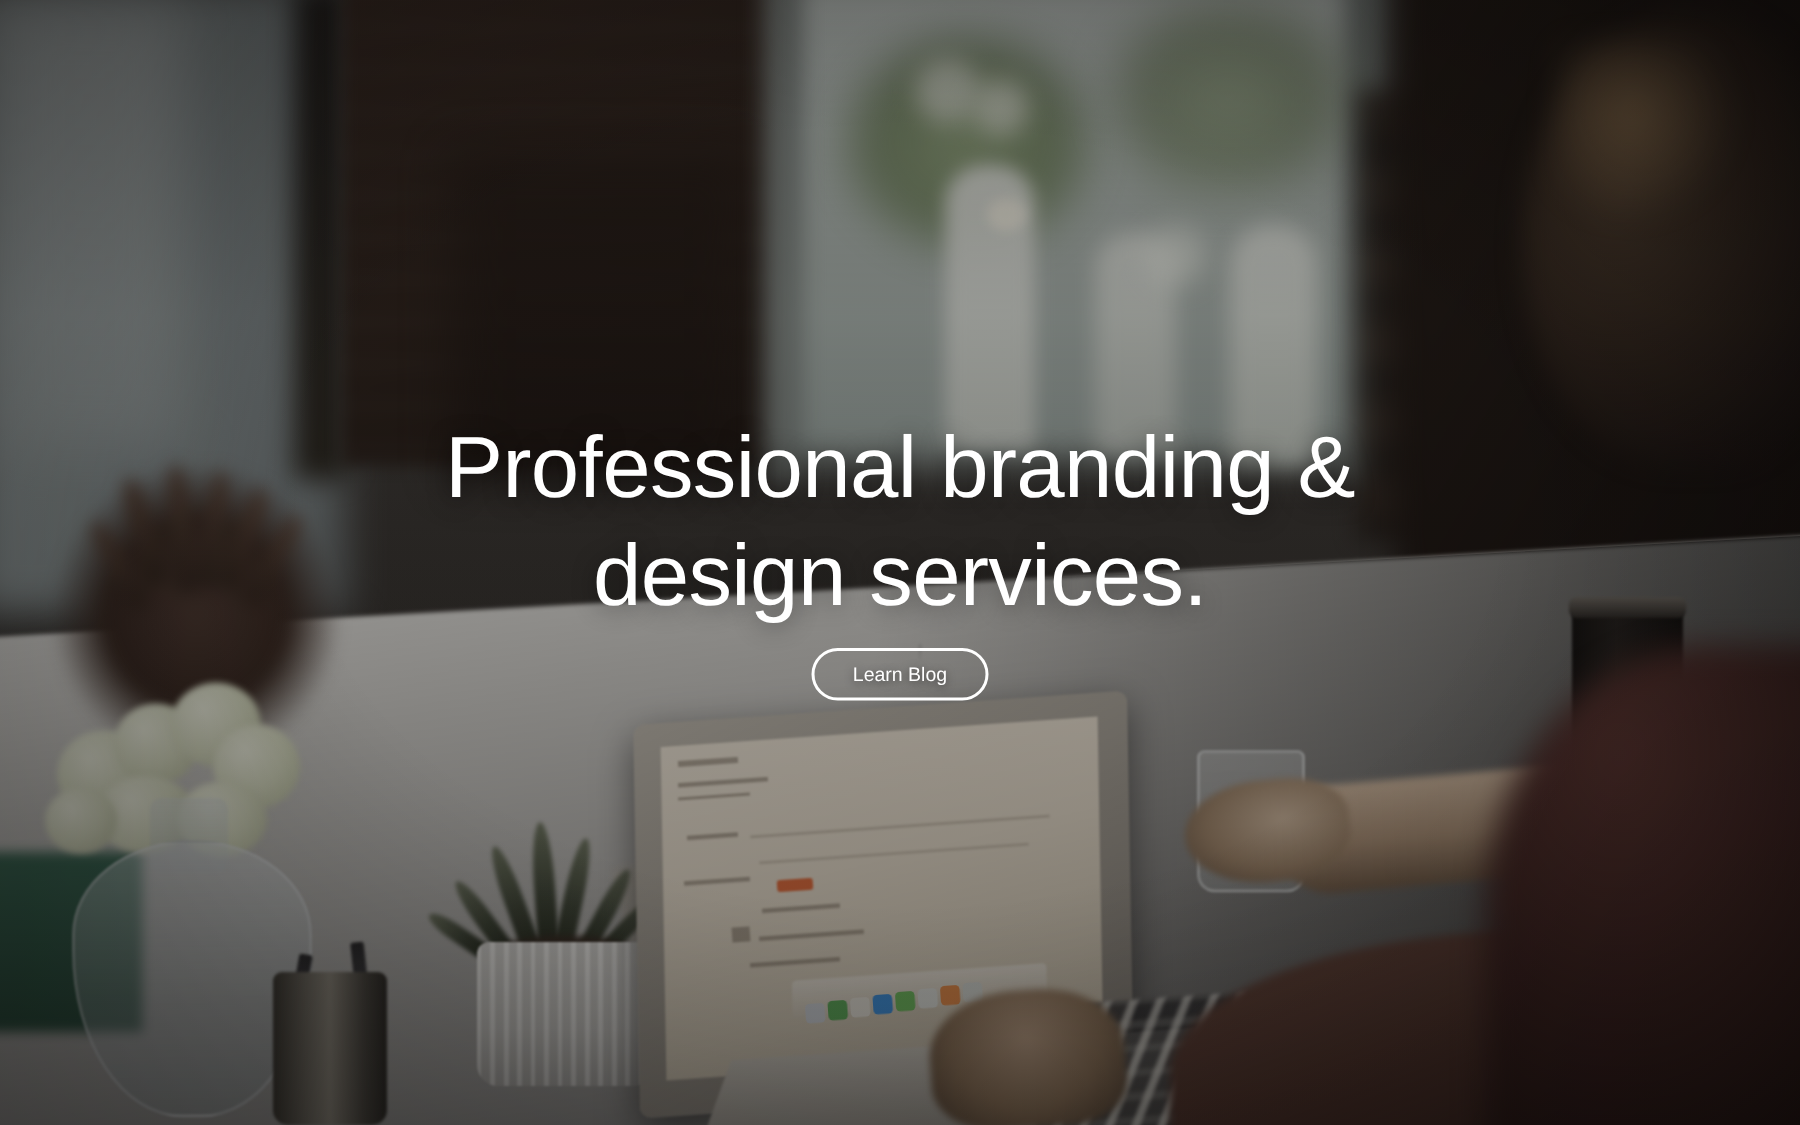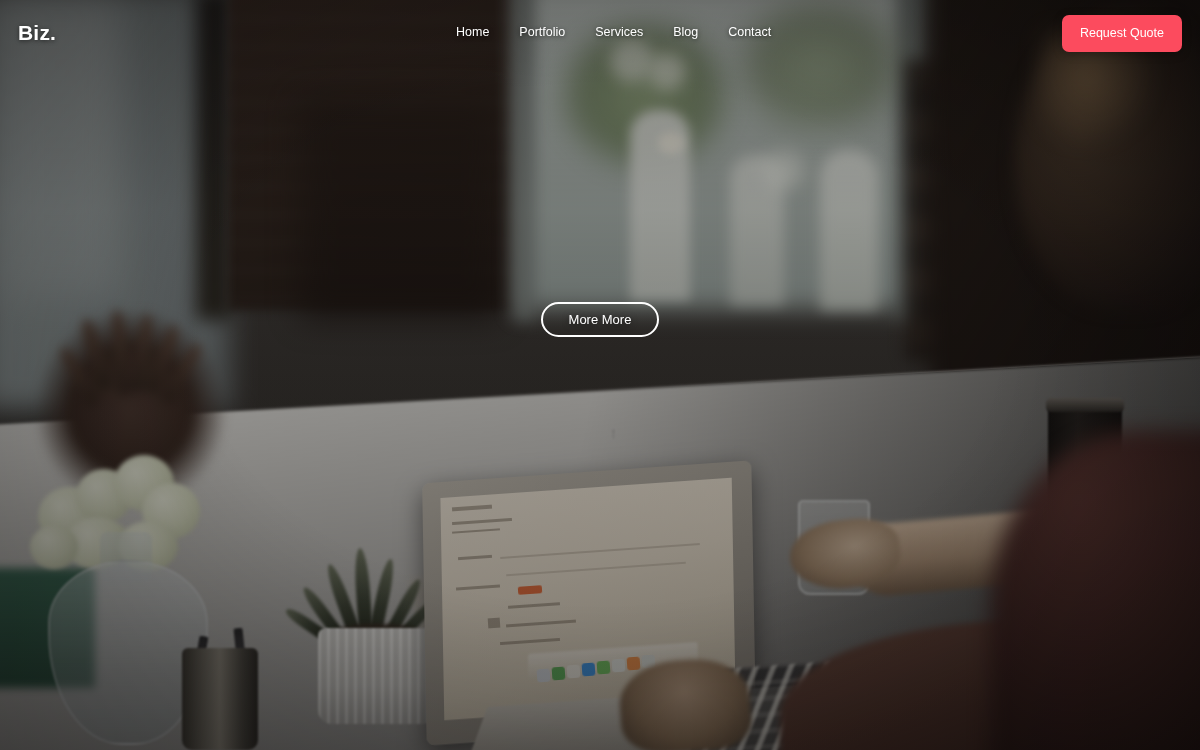--- a/index.html
+++ b/index.html
@@ -490,33 +490,24 @@
     <div class="hand-r"></div>
     <div class="watch"></div>
     <div class="arm-lower"></div>
     <div class="hand-l"></div>
     <div class="shoulder"></div>
 
     <div class="overlay"></div>
     <div class="vignette"></div>
   </div>
 
-  <nav class="navbar">
-    <div class="logo">Biz.</div>
-    <div class="navlinks">
-      <a href="#">Home</a>
-      <a href="#">Portfolio</a>
-      <a href="#">Services</a>
-      <a href="#">Blog</a>
-      <a href="#">Contact</a>
-    </div>
-    <button class="quote-btn">Request Quote</button>
-  </nav>
 
   <div class="hero-content">
     <h1 class="headline">
+      <span>Professional branding &amp;</span>
+      <span class="l2">design services.</span>
     </h1>
     <div class="cta-row">
-      <button class="btn-outline">More More</button>
+      <button class="btn-outline">Learn Blog</button>
     </div>
   </div>
 
 </div>
 
 </body></html>

